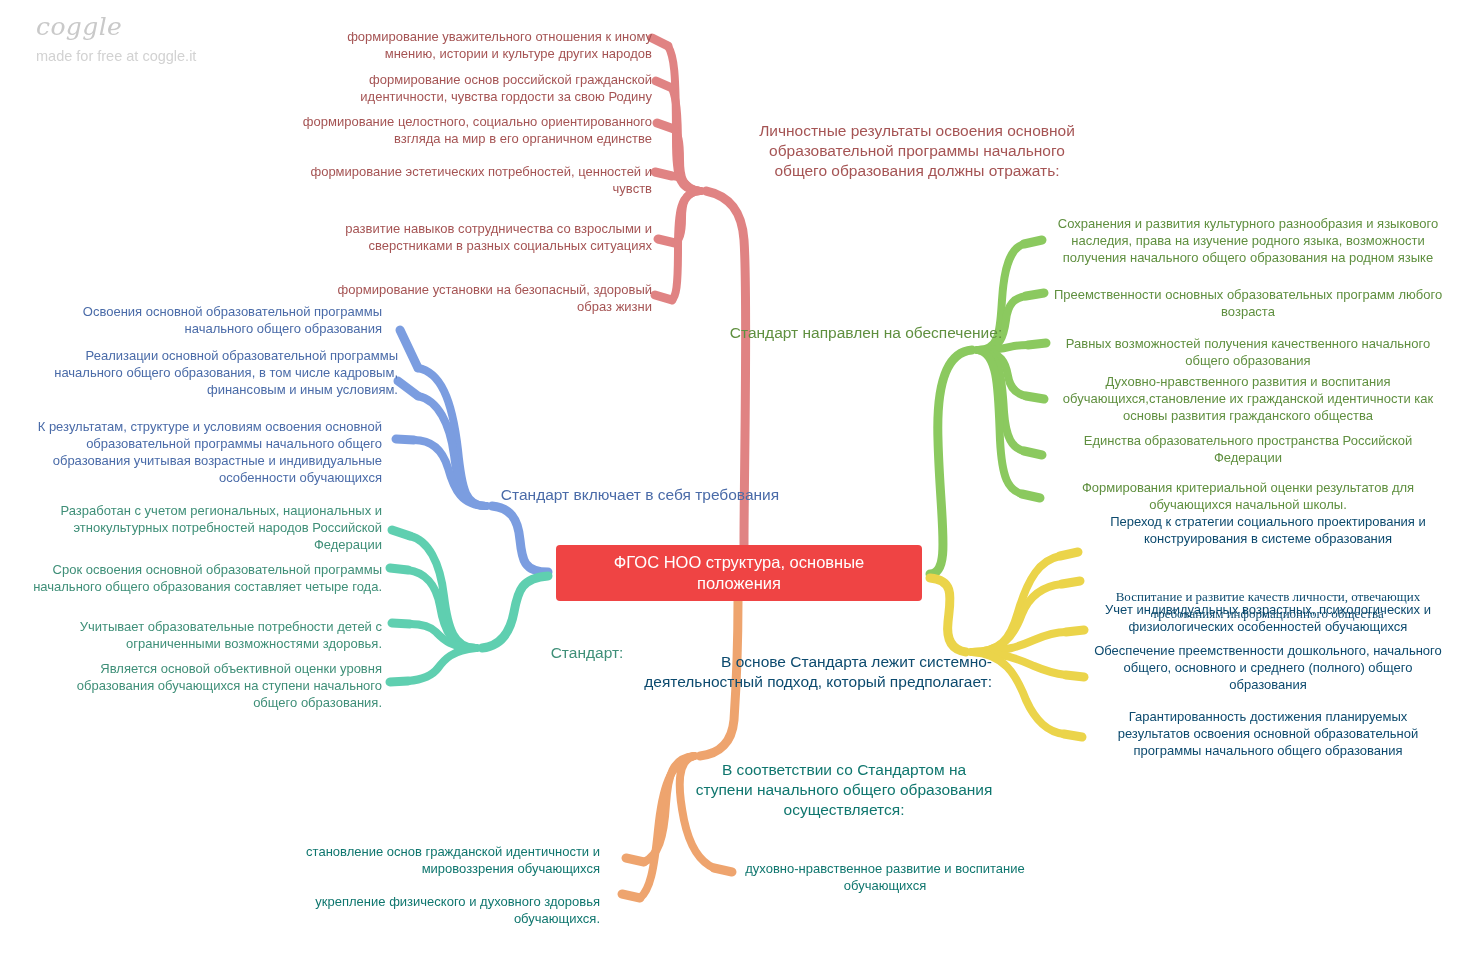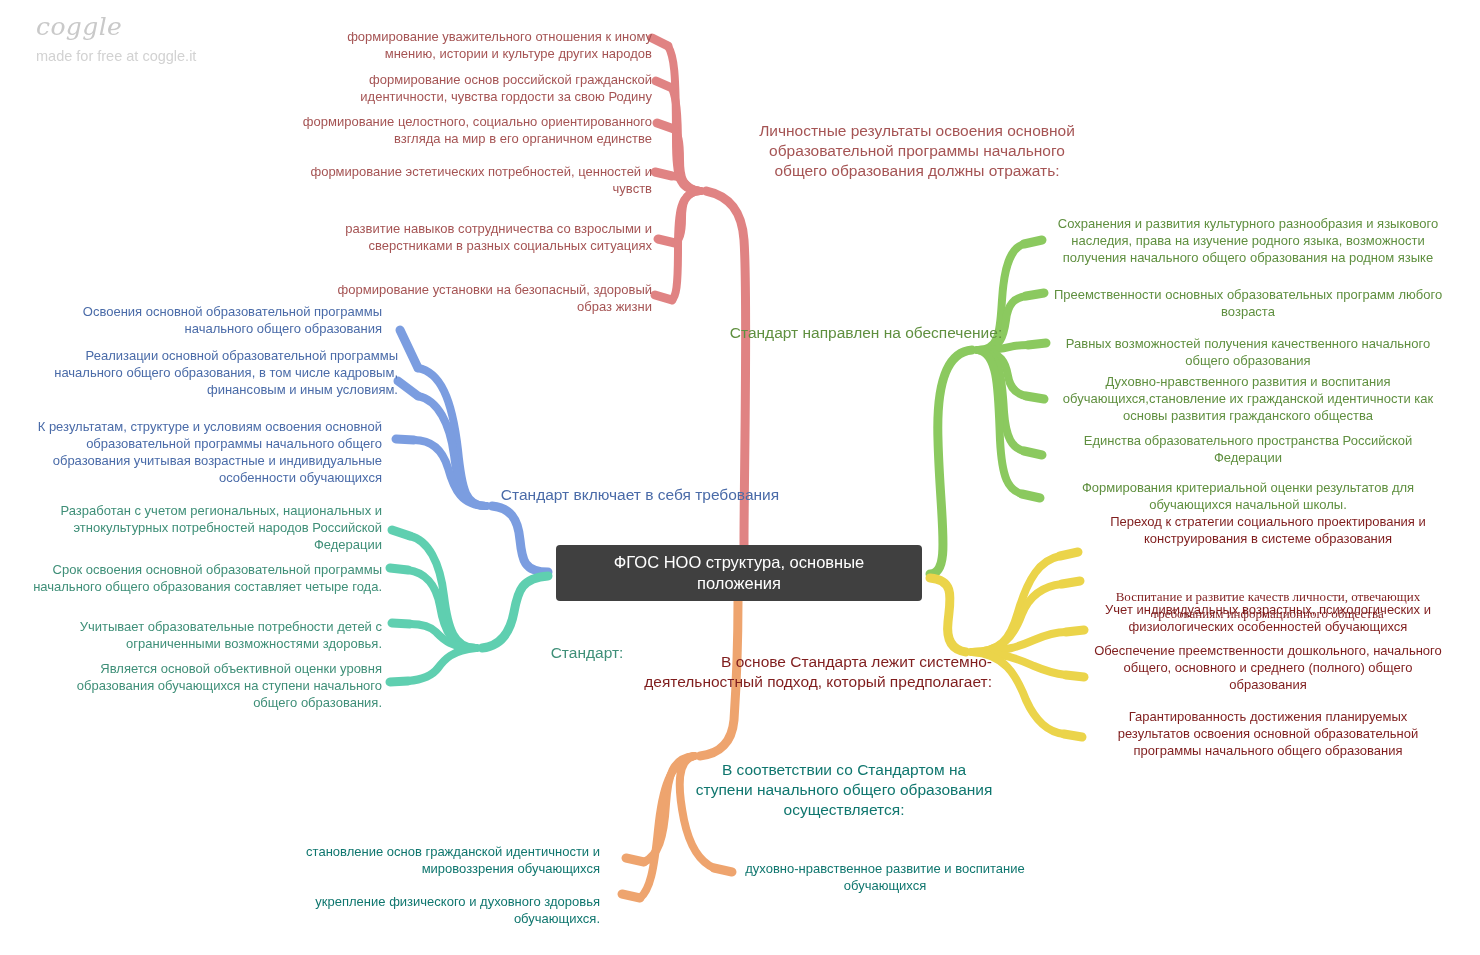--- a/index.html
+++ b/index.html
@@ -18,37 +18,37 @@
     font-family:"DejaVu Serif","Liberation Serif",serif;
     font-style:italic;font-size:25px;color:#c9c9c9;letter-spacing:.4px;line-height:1;
   }
   #brand .tag{
     margin-top:10px;font-size:14.5px;color:#d2d2d2;line-height:1;
   }
 
   
   #root{
     position:absolute;left:556px;top:545px;width:366px;height:56px;
-    background:#404040;border-radius:4px;
+    background:#ef4444;border-radius:4px;
     display:flex;align-items:center;justify-content:center;text-align:center;
     color:#ffffff;font-size:16.5px;line-height:21px;padding:0 14px;
     box-sizing:border-box;
   }
 
   
   .node{position:absolute;font-size:13px;line-height:17px;}
   .node.big{font-size:15.5px;line-height:20px;}
   .node.r{text-align:right;}
   .node.l{text-align:center;}
 
   .c-red   {color:#a55454;}
   .c-blue  {color:#4a6ba8;}
   .c-teal  {color:#3f8f78;}
   .c-green {color:#5f8f3f;}
-  .c-yellow{color:#7f1d1d;}
+  .c-yellow{color:#0c4a6e;}
   .c-orange{color:#0f766e;}
 </style>
 </head>
 <body>
 
 <div id="canvas">
 
   <svg id="wires" viewBox="0 0 1480 955">
     <g fill="none" stroke-linecap="round">
 

